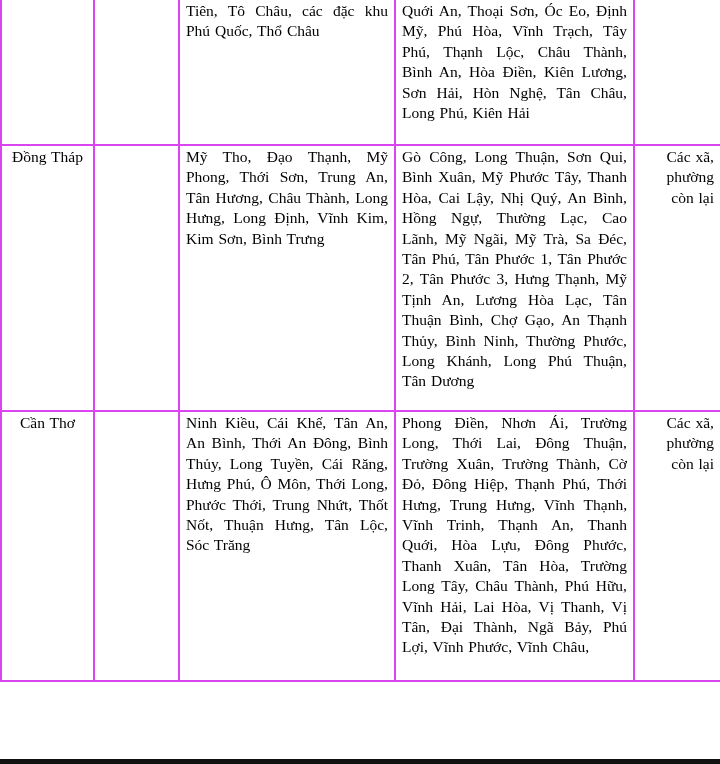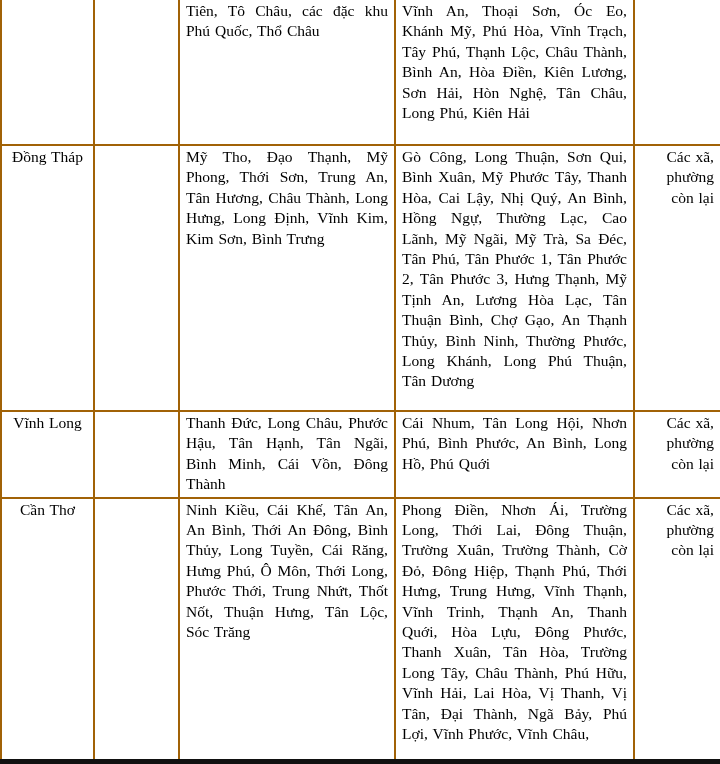--- a/index.html
+++ b/index.html
@@ -16,21 +16,21 @@
     color: #000000;
   }
   table.admin-table {
     border-collapse: collapse;
     table-layout: fixed;
     width: 720px;
     font-size: 15.5px;
     line-height: 20.4px;
   }
   table.admin-table td {
-    border: 2px solid #a16207;
+    border: 2px solid #d946ef;
     vertical-align: top;
     padding: 1px 6px 2px 6px;
     overflow: hidden;
     word-spacing: 1px;
   }
   
   table.admin-table tr.row-continued td {
     border-top: none;
   }
   td.province-cell {
@@ -65,35 +65,28 @@
     <col style="width:85px">
     <col style="width:216px">
     <col style="width:239px">
     <col style="width:87px">
   </colgroup>
   <tbody>
     <tr class="row-continued" style="height:145px">
       <td class="province-cell"></td>
       <td class="spacer-cell"></td>
       <td class="wards-cell">Tiên, Tô Châu, các đặc khu Phú Quốc, Thổ Châu</td>
-      <td class="wards-cell">Vĩnh An, Thoại Sơn, Óc Eo, Khánh Mỹ, Phú Hòa, Vĩnh Trạch, Tây Phú, Thạnh Lộc, Châu Thành, Bình An, Hòa Điền, Kiên Lương, Sơn Hải, Hòn Nghệ, Tân Châu, Long Phú, Kiên Hải</td>
+      <td class="wards-cell">Quới An, Thoại Sơn, Óc Eo, Định Mỹ, Phú Hòa, Vĩnh Trạch, Tây Phú, Thạnh Lộc, Châu Thành, Bình An, Hòa Điền, Kiên Lương, Sơn Hải, Hòn Nghệ, Tân Châu, Long Phú, Kiên Hải</td>
       <td class="remaining-cell"></td>
     </tr>
     <tr style="height:266px">
       <td class="province-cell">Đồng Tháp</td>
       <td class="spacer-cell"></td>
       <td class="wards-cell">Mỹ Tho, Đạo Thạnh, Mỹ Phong, Thới Sơn, Trung An, Tân Hương, Châu Thành, Long Hưng, Long Định, Vĩnh Kim, Kim Sơn, Bình Trưng</td>
       <td class="wards-cell">Gò Công, Long Thuận, Sơn Qui, Bình Xuân, Mỹ Phước Tây, Thanh Hòa, Cai Lậy, Nhị Quý, An Bình, Hồng Ngự, Thường Lạc, Cao Lãnh, Mỹ Ngãi, Mỹ Trà, Sa Đéc, Tân Phú, Tân Phước 1, Tân Phước 2, Tân Phước 3, Hưng Thạnh, Mỹ Tịnh An, Lương Hòa Lạc, Tân Thuận Bình, Chợ Gạo, An Thạnh Thủy, Bình Ninh, Thường Phước, Long Khánh, Long Phú Thuận, Tân Dương</td>
-      <td class="remaining-cell">Các xã, phường còn lại</td>
-    </tr>
-    <tr style="height:83px">
-      <td class="province-cell">Vĩnh Long</td>
-      <td class="spacer-cell"></td>
-      <td class="wards-cell">Thanh Đức, Long Châu, Phước Hậu, Tân Hạnh, Tân Ngãi, Bình Minh, Cái Vồn, Đông Thành</td>
-      <td class="wards-cell">Cái Nhum, Tân Long Hội, Nhơn Phú, Bình Phước, An Bình, Long Hồ, Phú Quới</td>
       <td class="remaining-cell">Các xã, phường còn lại</td>
     </tr>
     <tr style="height:270px">
       <td class="province-cell">Cần Thơ</td>
       <td class="spacer-cell"></td>
       <td class="wards-cell">Ninh Kiều, Cái Khế, Tân An, An Bình, Thới An Đông, Bình Thủy, Long Tuyền, Cái Răng, Hưng Phú, Ô Môn, Thới Long, Phước Thới, Trung Nhứt, Thốt Nốt, Thuận Hưng, Tân Lộc, Sóc Trăng</td>
       <td class="wards-cell">Phong Điền, Nhơn Ái, Trường Long, Thới Lai, Đông Thuận, Trường Xuân, Trường Thành, Cờ Đỏ, Đông Hiệp, Thạnh Phú, Thới Hưng, Trung Hưng, Vĩnh Thạnh, Vĩnh Trinh, Thạnh An, Thanh Quới, Hòa Lựu, Đông Phước, Thanh Xuân, Tân Hòa, Trường Long Tây, Châu Thành, Phú Hữu, Vĩnh Hải, Lai Hòa, Vị Thanh, Vị Tân, Đại Thành, Ngã Bảy, Phú Lợi, Vĩnh Phước, Vĩnh Châu,</td>
       <td class="remaining-cell">Các xã, phường còn lại</td>
     </tr>
   </tbody>

